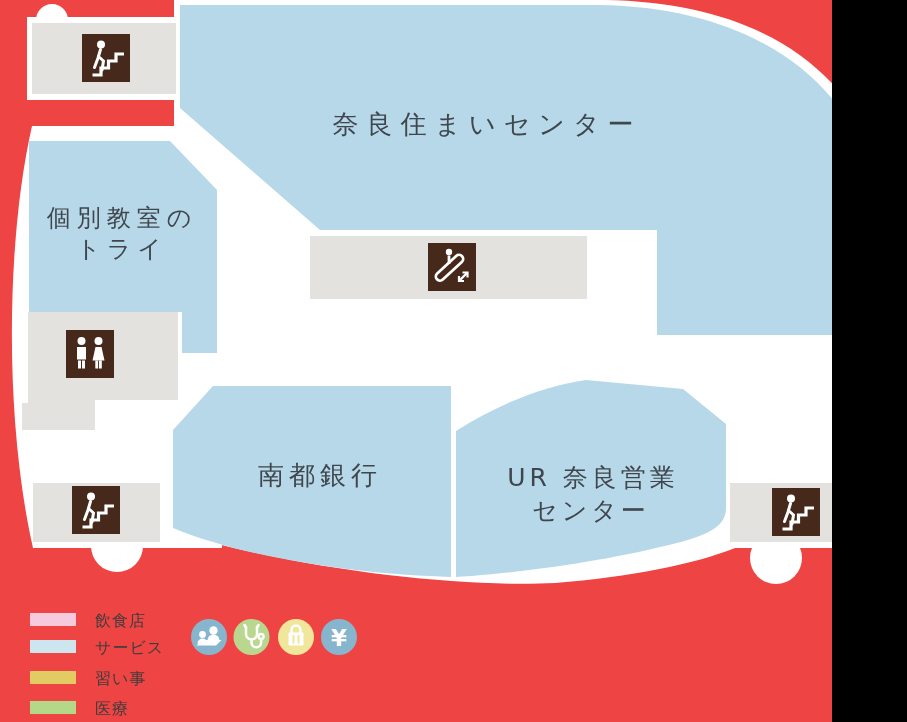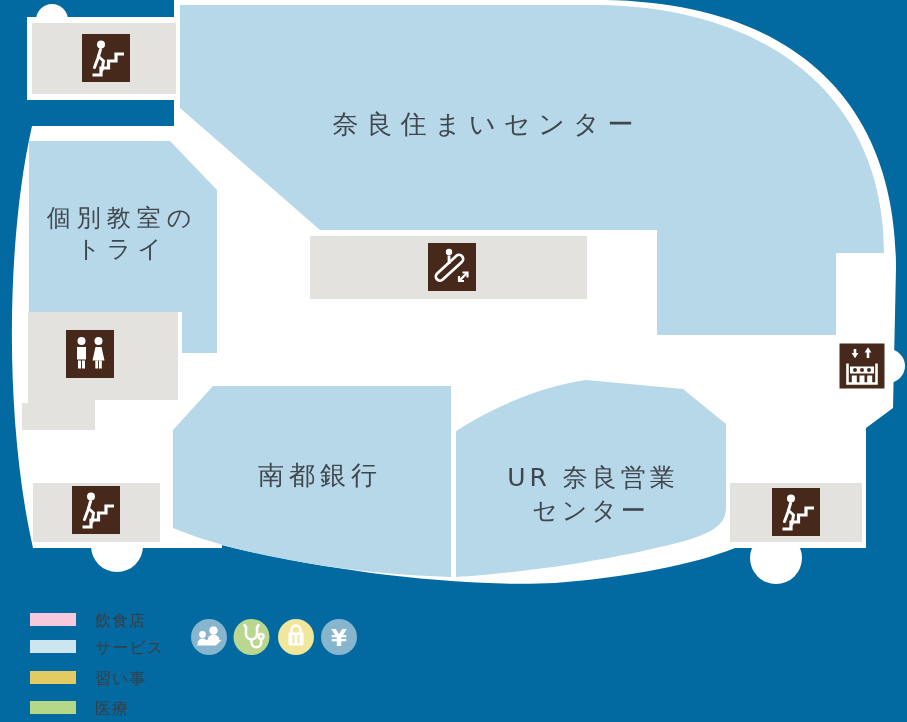--- a/index.html
+++ b/index.html
@@ -1,17 +1,17 @@
 <!DOCTYPE html>
 <html><head>
 <meta charset="utf-8">
 <title>Floor Map</title>
 <style>
   html,body{margin:0;padding:0;background:#000;}
-  .stage{position:relative;width:907px;height:722px;background:#0369a1;overflow:hidden;}
+  .stage{position:relative;width:832px;height:722px;background:#ef4444;overflow:hidden;}
   svg{display:block;}
   .t-label{font-family:"DejaVu Sans",sans-serif;fill:#3f464d;}
   .legend-label{font-family:"DejaVu Sans",sans-serif;fill:#3d3d3d;font-size:16px;}
   .yen-glyph{font-family:"DejaVu Sans",sans-serif;font-weight:bold;fill:#ffffff;font-size:23px;}
 </style>
 </head>
 <body>
 
 <div class="stage">
 <svg width="907" height="722" viewBox="0 0 907 722">

